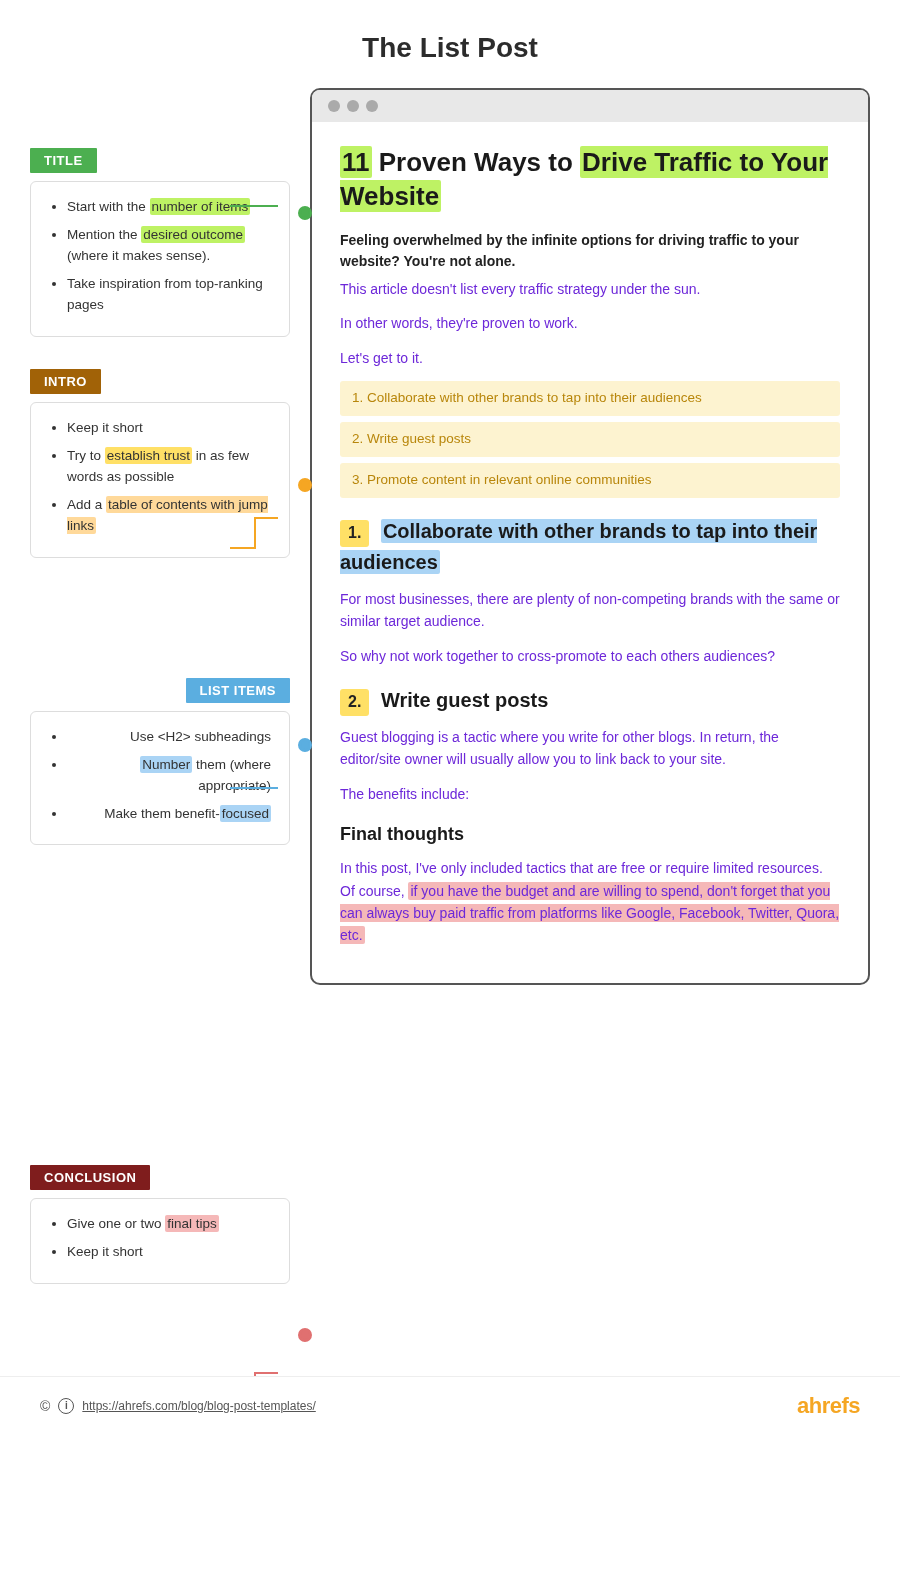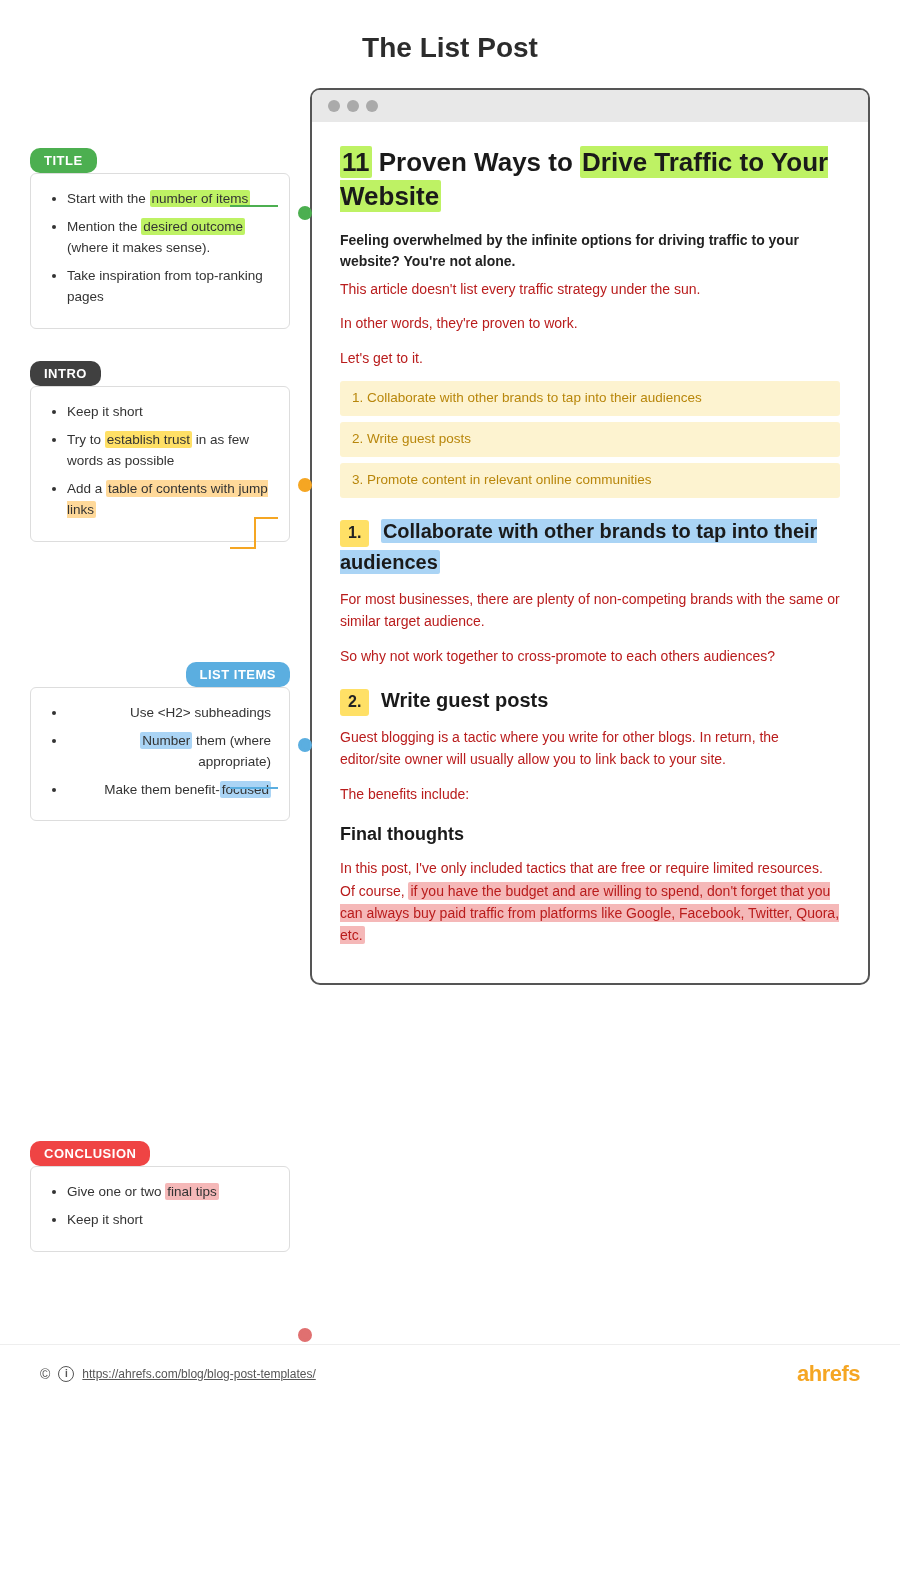--- a/index.html
+++ b/index.html
@@ -60,30 +60,31 @@
       color: #222;
     }
     
     .annotation-box {
       position: relative;
       margin-bottom: 32px;
     }
     .annotation-label {
       display: inline-block;
       padding: 5px 14px;
-      border-radius: 10px;
+      border-radius: 1px;
       font-size: 13px;
       font-weight: 700;
       color: #fff;
+      margin-bottom: 8px;
       letter-spacing: 0.5px;
     }
     .annotation-label.title { background: #4CAF50; }
-    .annotation-label.intro { background: #404040; }
+    .annotation-label.intro { background: #a16207; }
     .annotation-label.list-items { background: #5BAEE0; }
-    .annotation-label.conclusion { background: #ef4444; }
+    .annotation-label.conclusion { background: #7f1d1d; }
 
     .annotation-card {
       border: 1.5px solid #ddd;
       border-radius: 6px;
       padding: 14px 18px;
       background: #fff;
       font-size: 13.5px;
       line-height: 1.6;
       color: #333;
     }
@@ -110,21 +111,21 @@
       line-height: 1.3;
       margin-bottom: 16px;
     }
     .article-intro-bold {
       font-weight: 700;
       font-size: 14px;
       margin-bottom: 5px;
     }
     .article-para {
       font-size: 14px;
-      color: #b91c1c;
+      color: #6d28d9;
       margin-bottom: 12px;
       line-height: 1.6;
     }
     .toc-list {
       list-style: none;
       padding: 0;
       margin: 12px 0 16px;
     }
     .toc-item {
       background: #fdf3d0;

